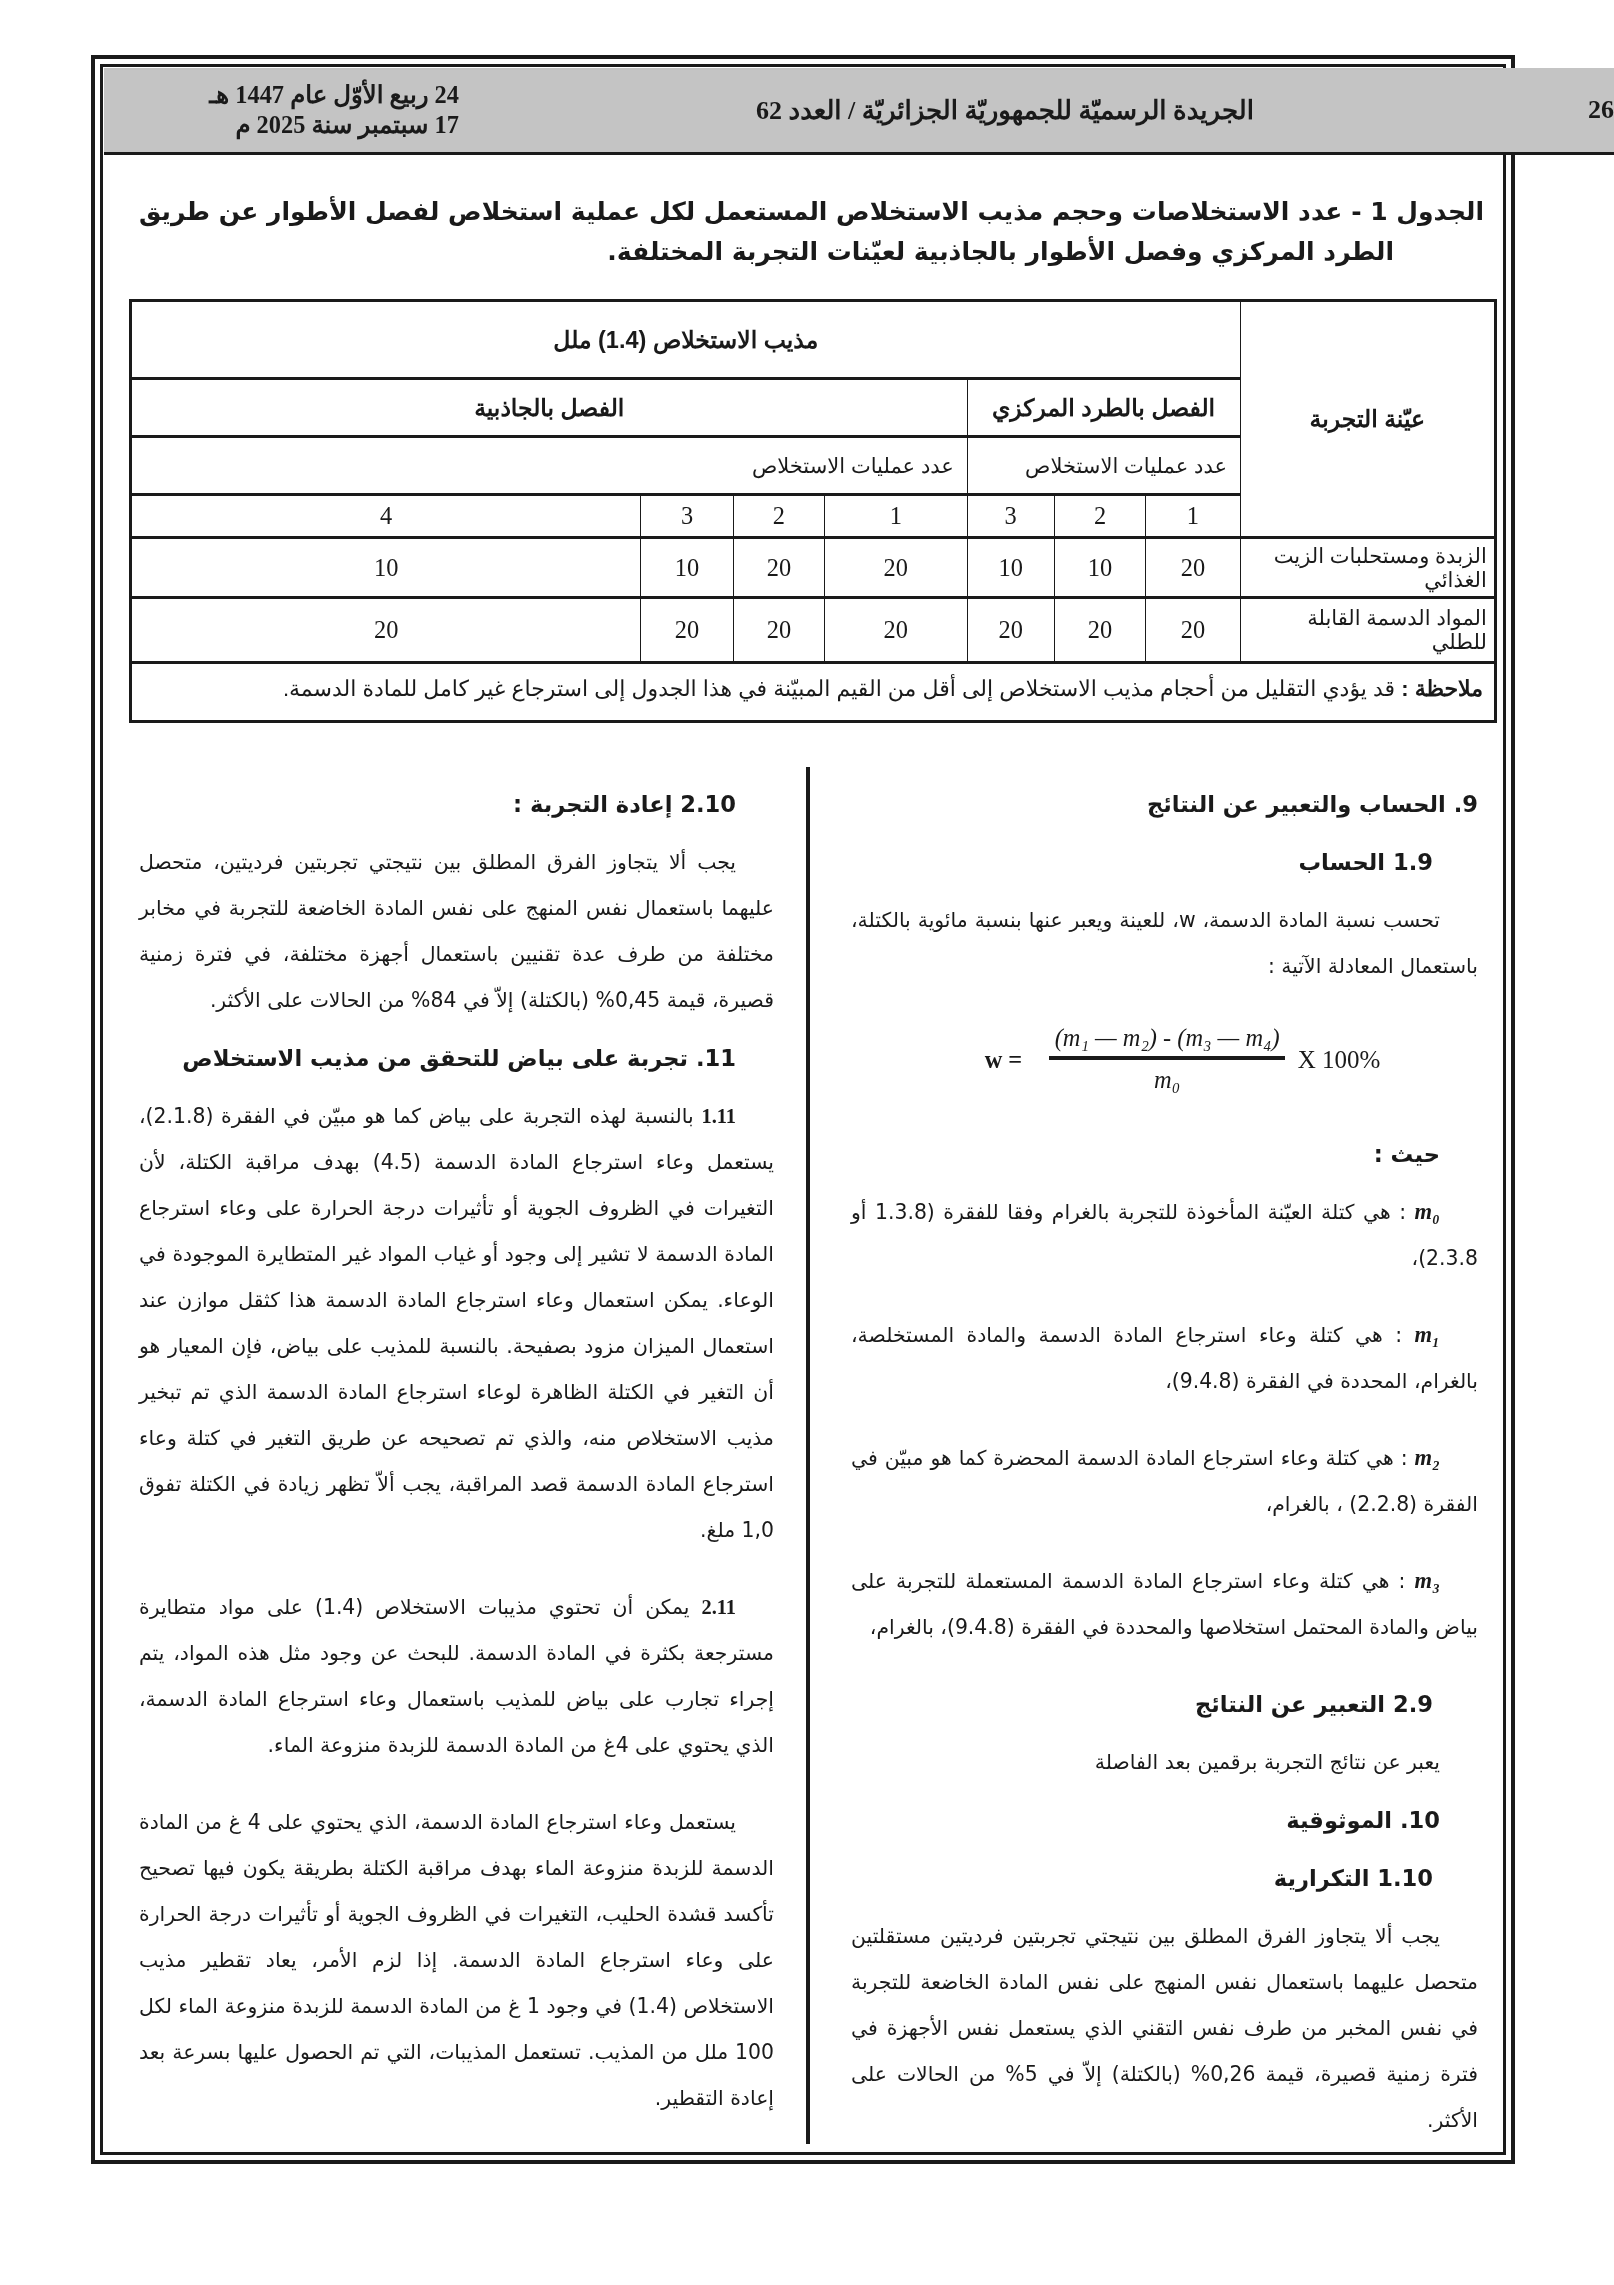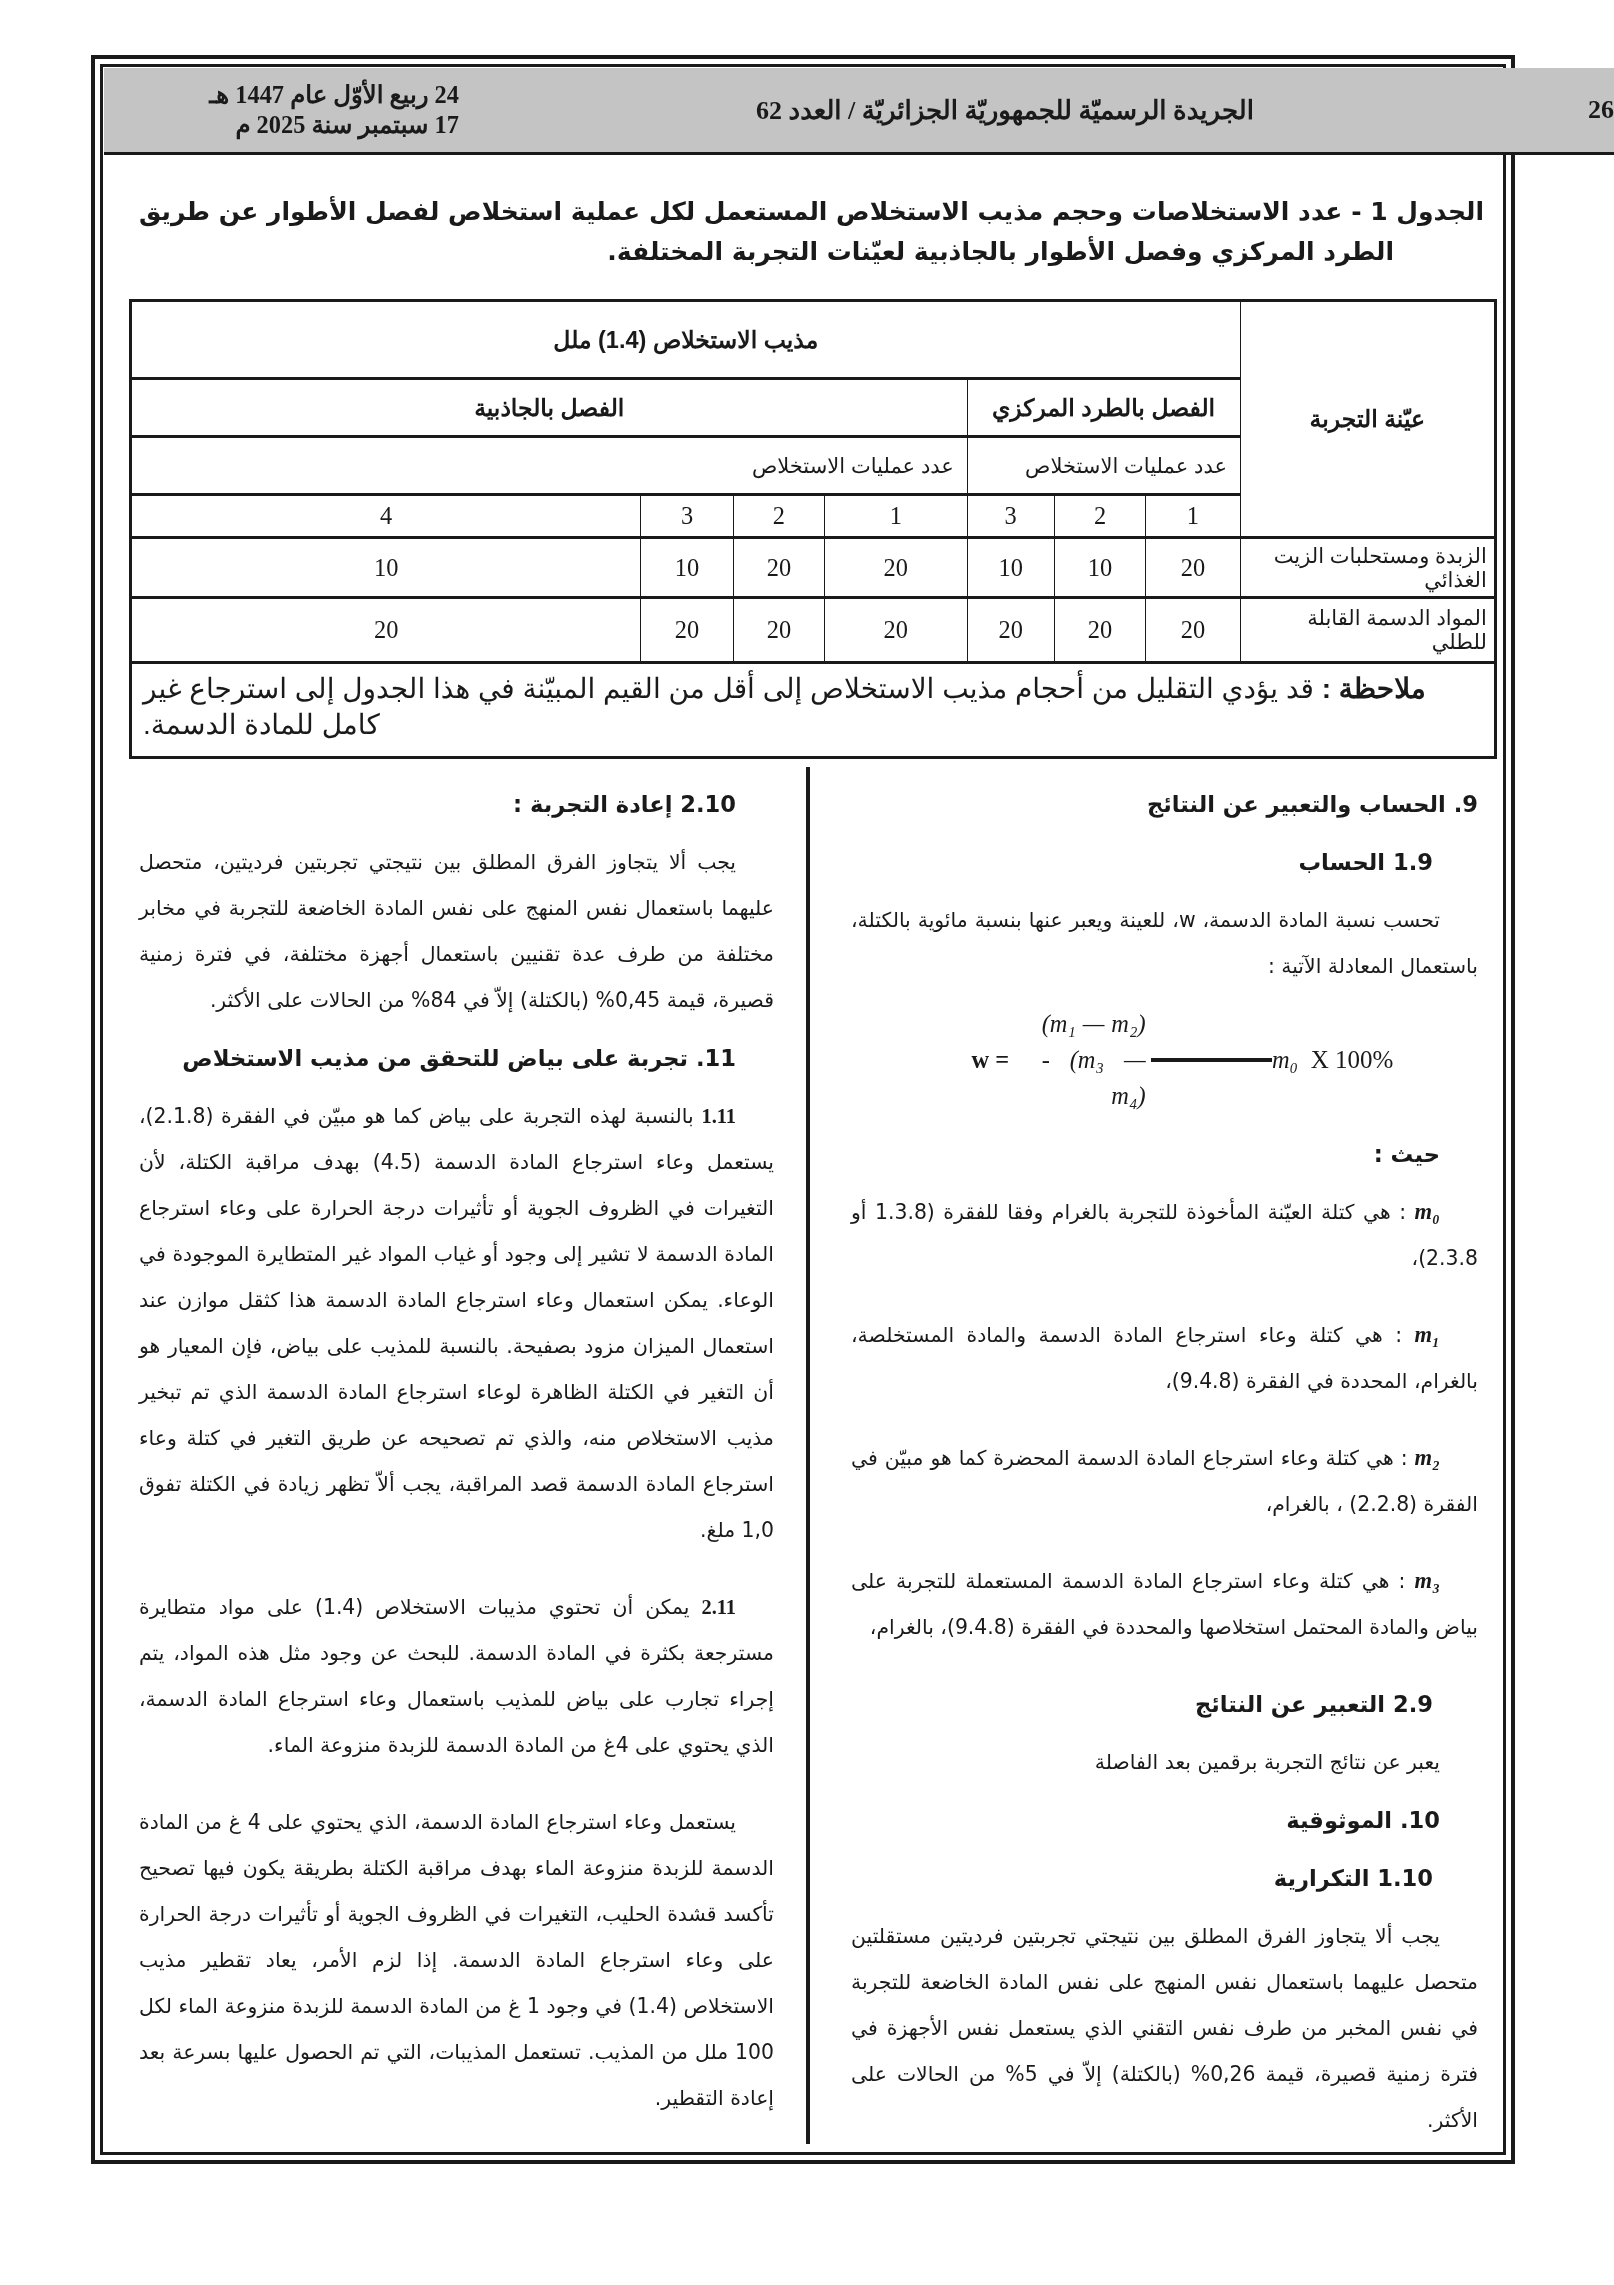--- a/index.html
+++ b/index.html
@@ -14,39 +14,39 @@
   .caption { position: absolute; left: 136px; top: 192px; width: 1348px; font-family: "DejaVu Sans", sans-serif; font-weight: bold; font-size: 25px; line-height: 40px; text-align: right; }
   .caption .c2 { padding-right: 90px; display: block; }
 
   table.t { position: absolute; left: 129px; top: 299px; width: 1368px; border-collapse: collapse; direction: rtl; font-family: "Liberation Sans", sans-serif; }
   table.t td { border: 1.8px solid #1a1a1a; text-align: center; vertical-align: middle; font-size: 22px; padding: 0 7.2px; }
   table.t tr.thick-top td { border-top: 3.6px solid #1a1a1a; }
   table.t .hd { font-weight: bold; font-size: 23.5px; }
   table.t .sub { font-size: 21px; text-align: right; padding-right: 12.7px; }
   table.t .num { font-family: "Liberation Serif", serif; font-size: 24.4px; }
   table.t .rowlabel { text-align: right; font-size: 21px; padding-right: 7.2px; }
-  table.t .note { text-align: left; font-size: 28px; line-height: 36px; padding: 7.2px 11px 12.7px 11px; }
+  table.t .note { text-align: right; font-size: 22px; line-height: 36px; padding: 7.2px 11px 12.7px 11px; }
   table.t .note b { font-weight: bold; }
   table.t { border: 3.6px solid #1a1a1a; }
 
   .divider { position: absolute; left: 806px; top: 767px; width: 3.6px; height: 1377px; background: #1a1a1a; }
 
   .col { position: absolute; top: 769px; font-size: 20.4px; line-height: 46px; text-align: justify; text-align-last: right; }
   .col-right { left: 839px; width: 651px; }
   .col-left { left: 127px; width: 659px; }
   .col p { margin: 12px; }
   .col .h { font-weight: bold; font-size: 22.6px; text-align: right; }
   .col .ind { text-indent: 38px; }
   .col .num { font-family: "Liberation Serif", serif; font-weight: bold; }
   .col i.m { font-family: "Liberation Serif", serif; font-style: italic; font-weight: bold; font-size: 22.6px; }
   .gap { height: 7.2px; }
 
   .formula { direction: ltr; display: flex; align-items: center; justify-content: center; font-family: "Liberation Serif", serif; font-size: 24.4px; margin: 16.3px 0 16.3px 36px; height: 109px; }
   .formula .lhs { margin-right: 27px; font-weight: bold; }
-  .frac { display: inline-flex; align-items: center; }
+  .frac { display: inline-flex; flex-direction: column; align-items: center; }
   .frac .numr { font-style: italic; padding: 0 5.4px; line-height: 36px; }
   .frac .bar { width: 100%; height: 3.6px; background: #1a1a1a; }
   .frac .den { font-style: italic; line-height: 40px; }
   .formula .rhs { margin-left: 12.7px; font-size: 25px; }
 </style>
 </head>
 <body>
 
 <div class="frame-outer"></div>
 <div class="frame-inner"></div>

